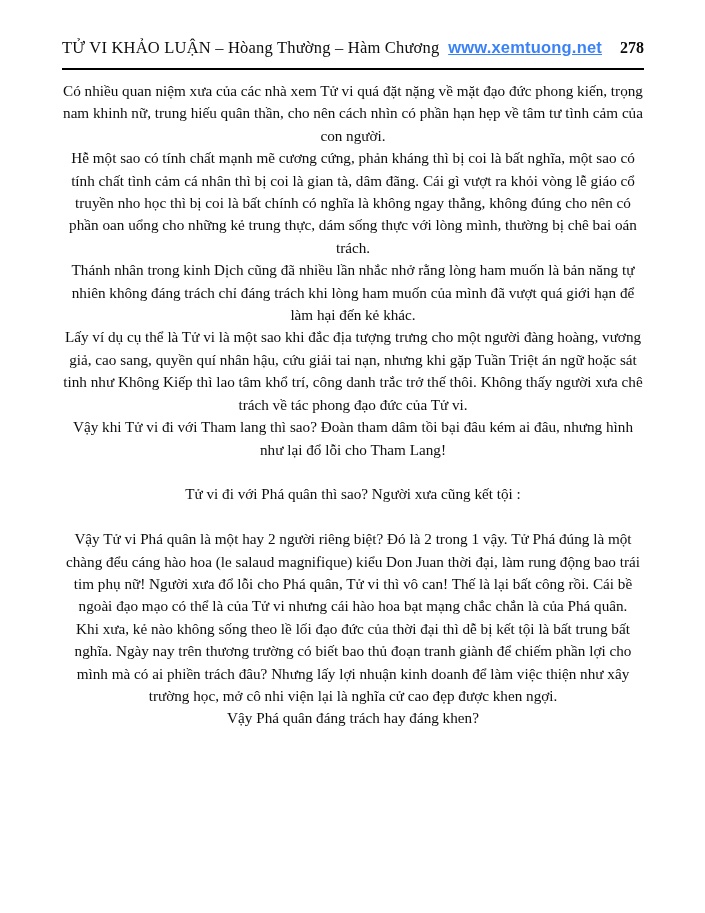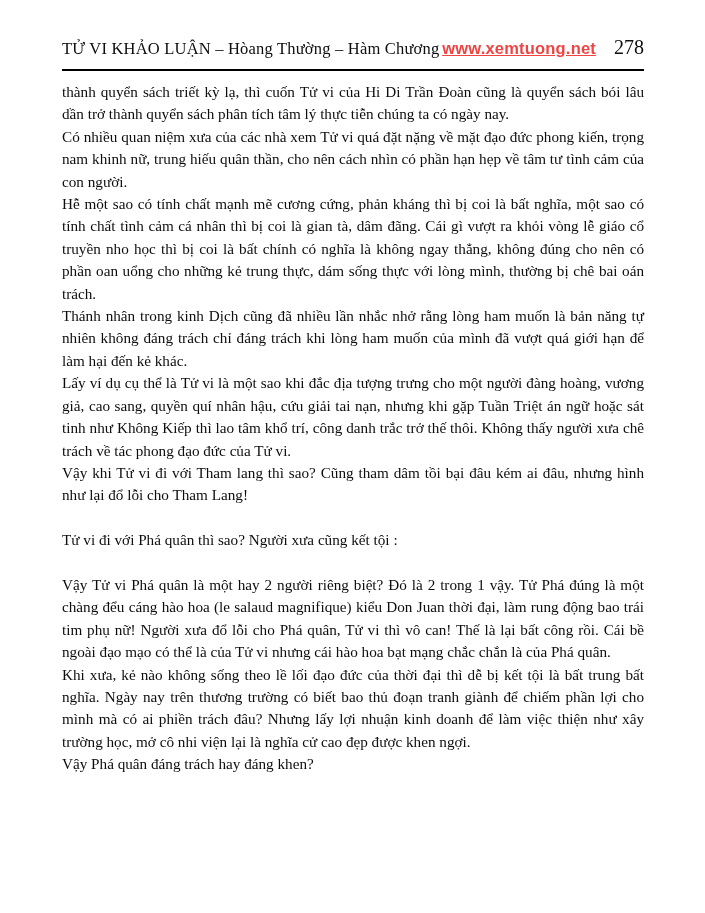--- a/index.html
+++ b/index.html
@@ -32,40 +32,42 @@
   }
   .header .right {
     display: flex;
     align-items: baseline;
     gap: 18px;
   }
   .header a.site {
     font-family: "Liberation Sans", sans-serif;
     font-weight: bold;
     font-size: 16.5px;
-    color: #ef4444;
+    color: #3b82f6;
     text-decoration: underline;
     letter-spacing: 0.2px;
   }
   .header .pageno {
-    font-size: 20px;
+    font-size: 16px;
+    font-weight: bold;
   }
   .rule {
     height: 0;
     border-top: 2px solid #000000;
     margin-top: 11px;
     margin-bottom: 10px;
   }
   .doc {
     font-size: 15.2px;
     line-height: 22.4px;
   }
   .doc p {
     margin: 0;
     padding: 0;
+    text-align: center;
   }
   .j  { text-align: justify; }
   .quote { padding-left: 44px; }
   .sp { height: 22.4px; }
 </style>
 </head>
 <body>
 
 <div class="page">
 
@@ -73,26 +75,25 @@
     <span class="title">TỬ VI KHẢO LUẬN – Hòang Thường – Hàm Chương</span>
     <span class="right">
       <a class="site" href="#">www.xemtuong.net</a>
       <span class="pageno">278</span>
     </span>
   </div>
 
   <div class="rule"></div>
 
   <div class="doc">
-    <p class="j">thành quyển sách triết kỳ lạ, thì cuốn Tử vi của Hi Di Trần Đoàn cũng là quyển sách bói lâu dần trở thành quyển sách phân tích tâm lý thực tiễn chúng ta có ngày nay.</p>
     <p class="j">Có nhiều quan niệm xưa của các nhà xem Tử vi quá đặt nặng về mặt đạo đức phong kiến, trọng nam khinh nữ, trung hiếu quân thần, cho nên cách nhìn có phần hạn hẹp về tâm tư tình cảm của con người.</p>
     <p class="j">Hễ một sao có tính chất mạnh mẽ cương cứng, phản kháng thì bị coi là bất nghĩa, một sao có tính chất tình cảm cá nhân thì bị coi là gian tà, dâm đãng. Cái gì vượt ra khỏi vòng lễ giáo cổ truyền nho học thì bị coi là bất chính có nghĩa là không ngay thẳng, không đúng cho nên có phần oan uổng cho những kẻ trung thực, dám sống thực với lòng mình, thường bị chê bai oán trách.</p>
     <p class="j">Thánh nhân trong kinh Dịch cũng đã nhiều lần nhắc nhở rằng lòng ham muốn là bản năng tự nhiên không đáng trách chỉ đáng trách khi lòng ham muốn của mình đã vượt quá giới hạn để làm hại đến kẻ khác.</p>
     <p class="j">Lấy ví dụ cụ thể là Tử vi là một sao khi đắc địa tượng trưng cho một người đàng hoàng, vương giả, cao sang, quyền quí nhân hậu, cứu giải tai nạn, nhưng khi gặp Tuần Triệt án ngữ hoặc sát tinh như Không Kiếp thì lao tâm khổ trí, công danh trắc trở thế thôi. Không thấy người xưa chê trách về tác phong đạo đức của Tử vi.</p>
-    <p class="j">Vậy khi Tử vi đi với Tham lang thì sao? Cũng tham dâm tồi bại đâu kém ai đâu, nhưng hình như lại đổ lỗi cho Tham Lang!</p>
+    <p class="j">Vậy khi Tử vi đi với Tham lang thì sao? Đoàn tham dâm tồi bại đâu kém ai đâu, nhưng hình như lại đổ lỗi cho Tham Lang!</p>
     <div class="sp"></div>
     <p>Tử vi đi với Phá quân thì sao? Người xưa cũng kết tội :</p>
     <div class="sp"></div>
     <p class="j">Vậy Tử vi Phá quân là một hay 2 người riêng biệt? Đó là 2 trong 1 vậy. Tử Phá đúng là một chàng đểu cáng hào hoa (le salaud magnifique) kiểu Don Juan thời đại, làm rung động bao trái tim phụ nữ! Người xưa đổ lỗi cho Phá quân, Tử vi thì vô can! Thế là lại bất công rồi. Cái bề ngoài đạo mạo có thể là của Tử vi nhưng cái hào hoa bạt mạng chắc chắn là của Phá quân.</p>
     <p class="j">Khi xưa, kẻ nào không sống theo lề lối đạo đức của thời đại thì dễ bị kết tội là bất trung bất nghĩa. Ngày nay trên thương trường có biết bao thủ đoạn tranh giành để chiếm phần lợi cho mình mà có ai phiền trách đâu? Nhưng lấy lợi nhuận kinh doanh để làm việc thiện như xây trường học, mở cô nhi viện lại là nghĩa cử cao đẹp được khen ngợi.</p>
     <p>Vậy Phá quân đáng trách hay đáng khen?</p>
 
   </div>
 
 </div>

